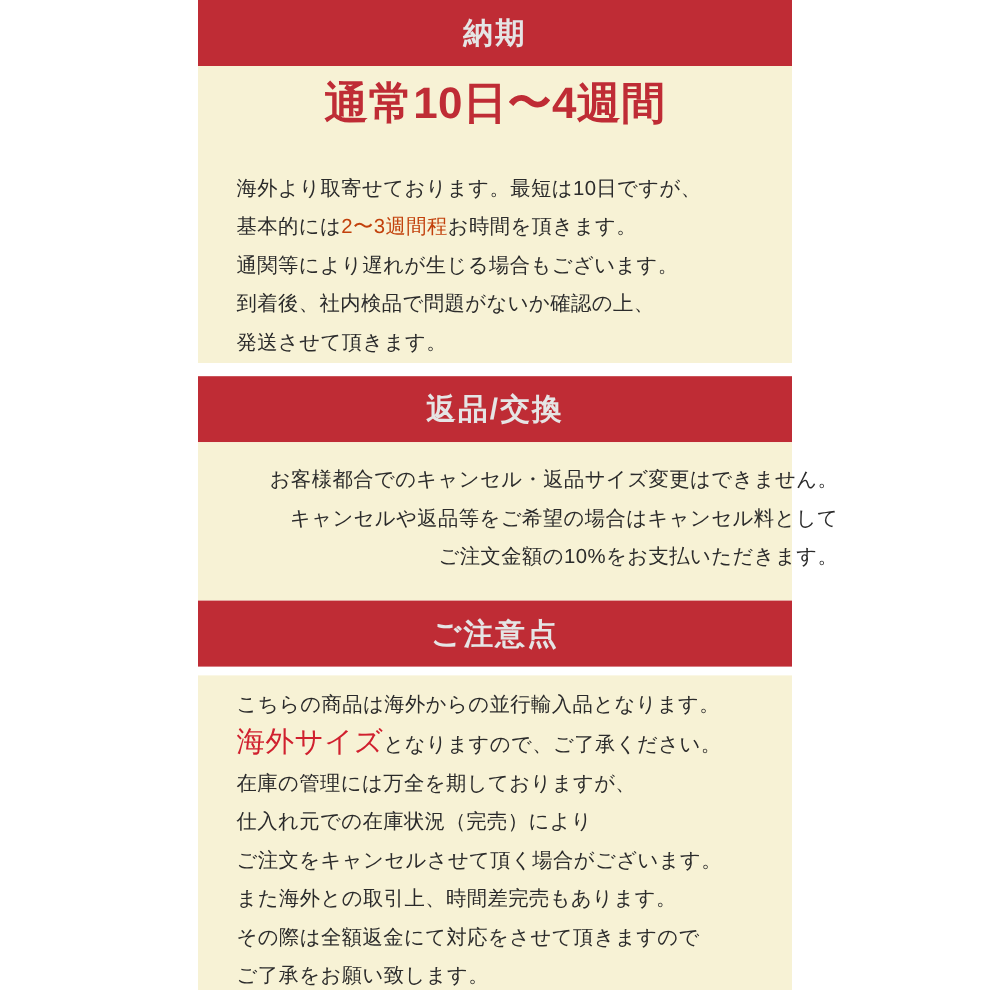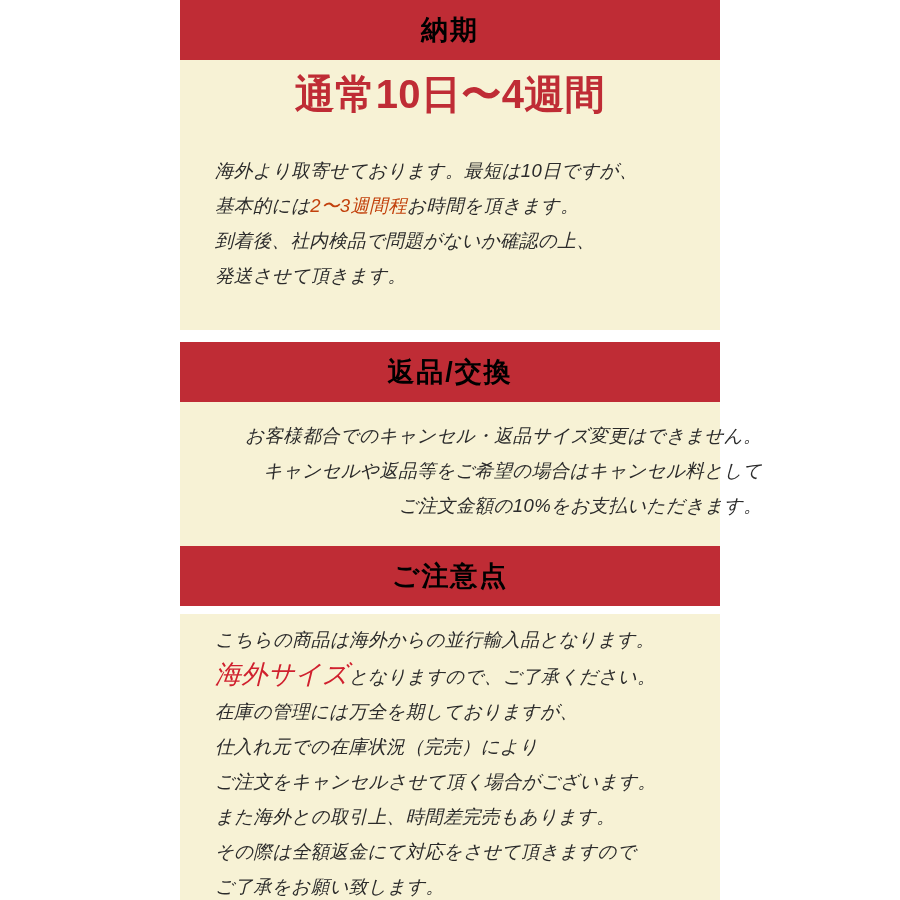--- a/index.html
+++ b/index.html
@@ -24,21 +24,21 @@
     left: 180px;
     width: 540px;
     background: #f7f2d5;
     box-sizing: border-box;
   }
   .band {
     position: absolute;
     left: 180px;
     width: 540px;
     background: #bf2c35;
-    color: #000000;
+    color: #e5e5e5;
     text-align: center;
     box-sizing: border-box;
     display: flex;
     align-items: center;
     justify-content: center;
     letter-spacing: 0.12em;
   }
   .band-text {
     font-size: 27px;
     font-weight: bold;
@@ -56,21 +56,20 @@
     line-height: 1.1;
     white-space: nowrap;
   }
   .body-block {
     position: absolute;
     left: 180px;
     width: 600px;
     box-sizing: border-box;
     padding-left: 35px;
     padding-right: 18px;
-    font-style: italic;
   }
   .line {
     font-size: 18.5px;
     color: #2b2b2b;
     line-height: 35px;
     white-space: nowrap;
     letter-spacing: 0.02em;
   }
   .accent {
     color: #c2410c;
@@ -86,20 +85,21 @@
 <div class="page">
 
   <div class="panel" style="top:0px; height:330px;"></div>
   <div class="band" style="top:0px; height:60px;">
     <span class="band-text">納期</span>
   </div>
   <div class="headline" style="top:72px;">通常10日〜4週間</div>
   <div class="body-block" style="top:153px;">
     <div class="line"><span>海外より取寄せております。最短は10日ですが、</span></div>
     <div class="line"><span>基本的には</span><span class="accent">2〜3週間程</span><span>お時間を頂きます。</span></div>
+    <div class="line"><span>通関等により遅れが生じる場合もございます。</span></div>
     <div class="line"><span>到着後、社内検品で問題がないか確認の上、</span></div>
     <div class="line"><span>発送させて頂きます。</span></div>
   </div>
 
   <div class="band" style="top:342px; height:60px;">
     <span class="band-text">返品/交換</span>
   </div>
   <div class="panel" style="top:402px; height:144px;"></div>
   <div class="body-block" style="top:418px;text-align:right;">
     <div class="line"><span>お客様都合でのキャンセル・返品サイズ変更はできません。</span></div>

